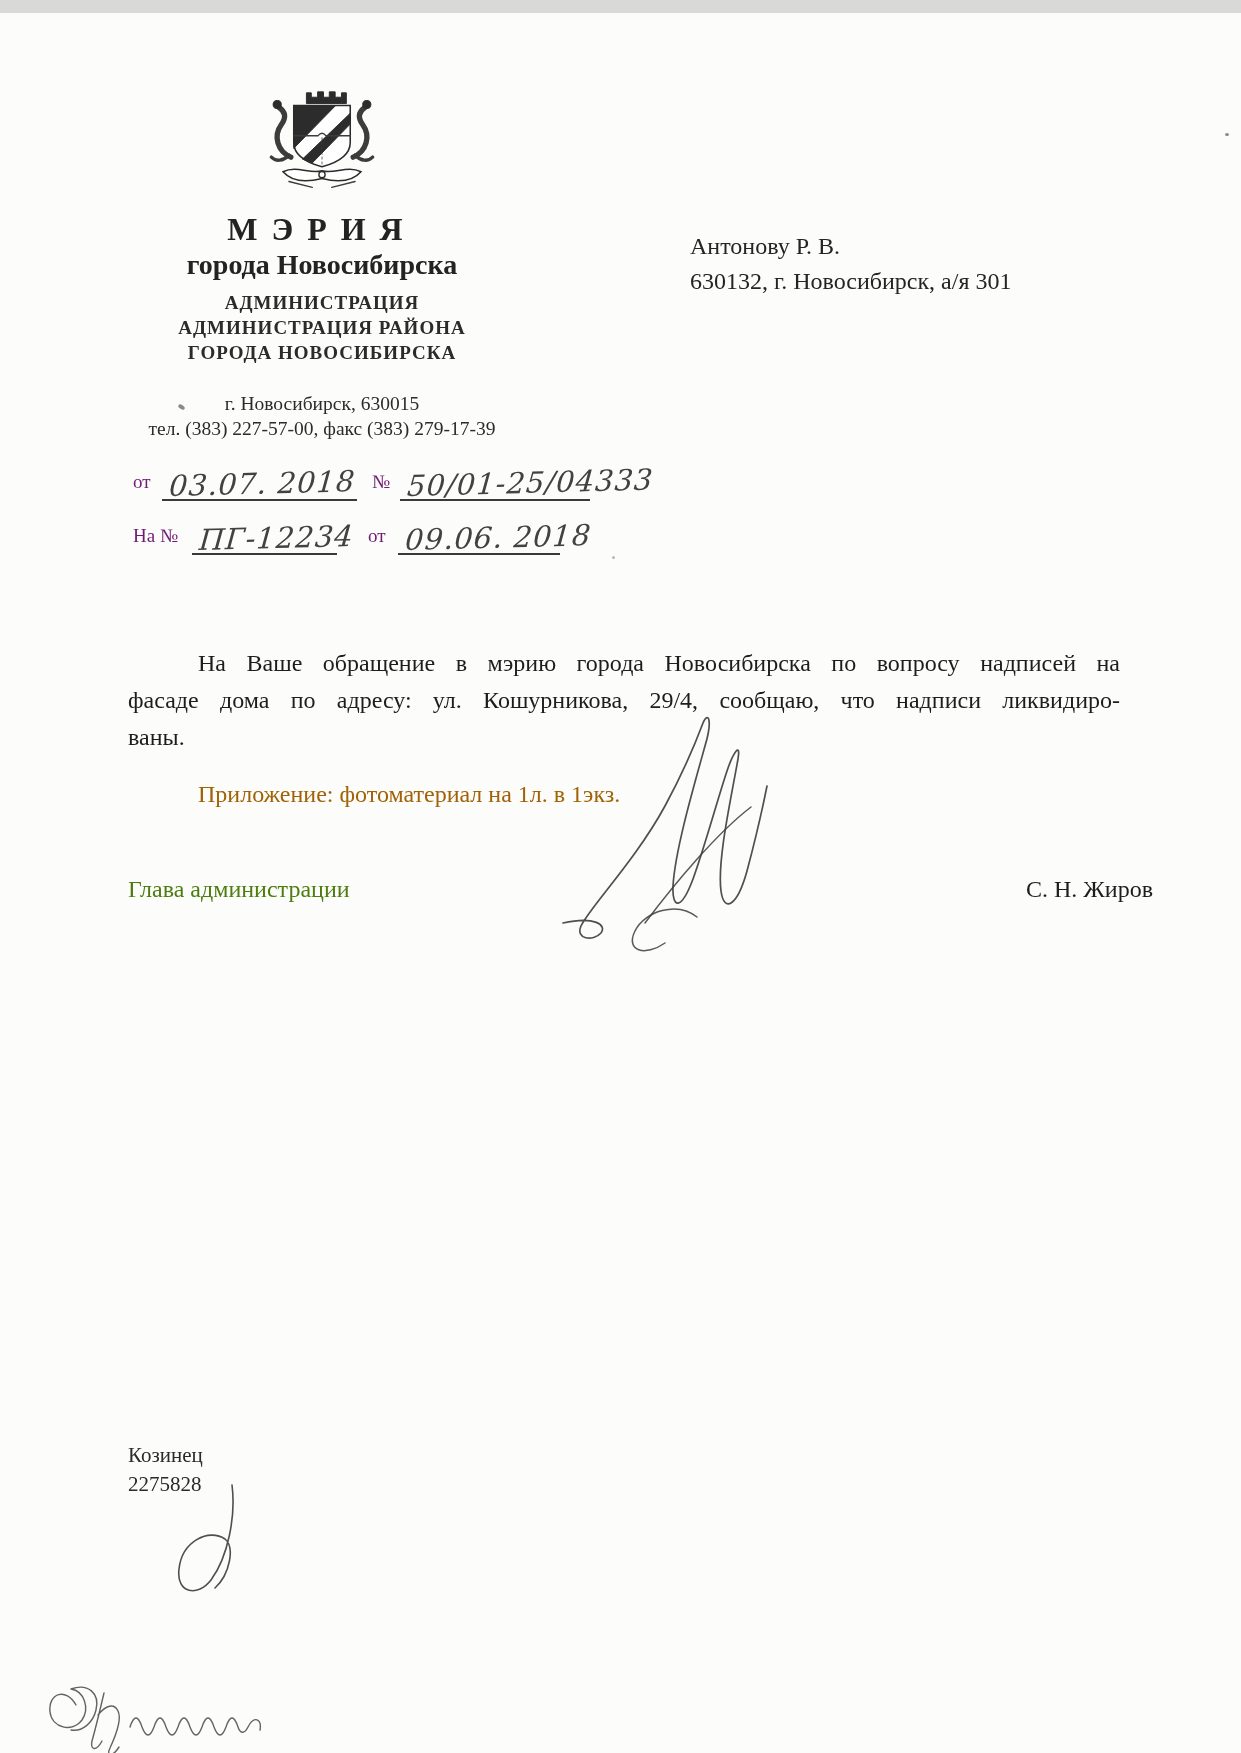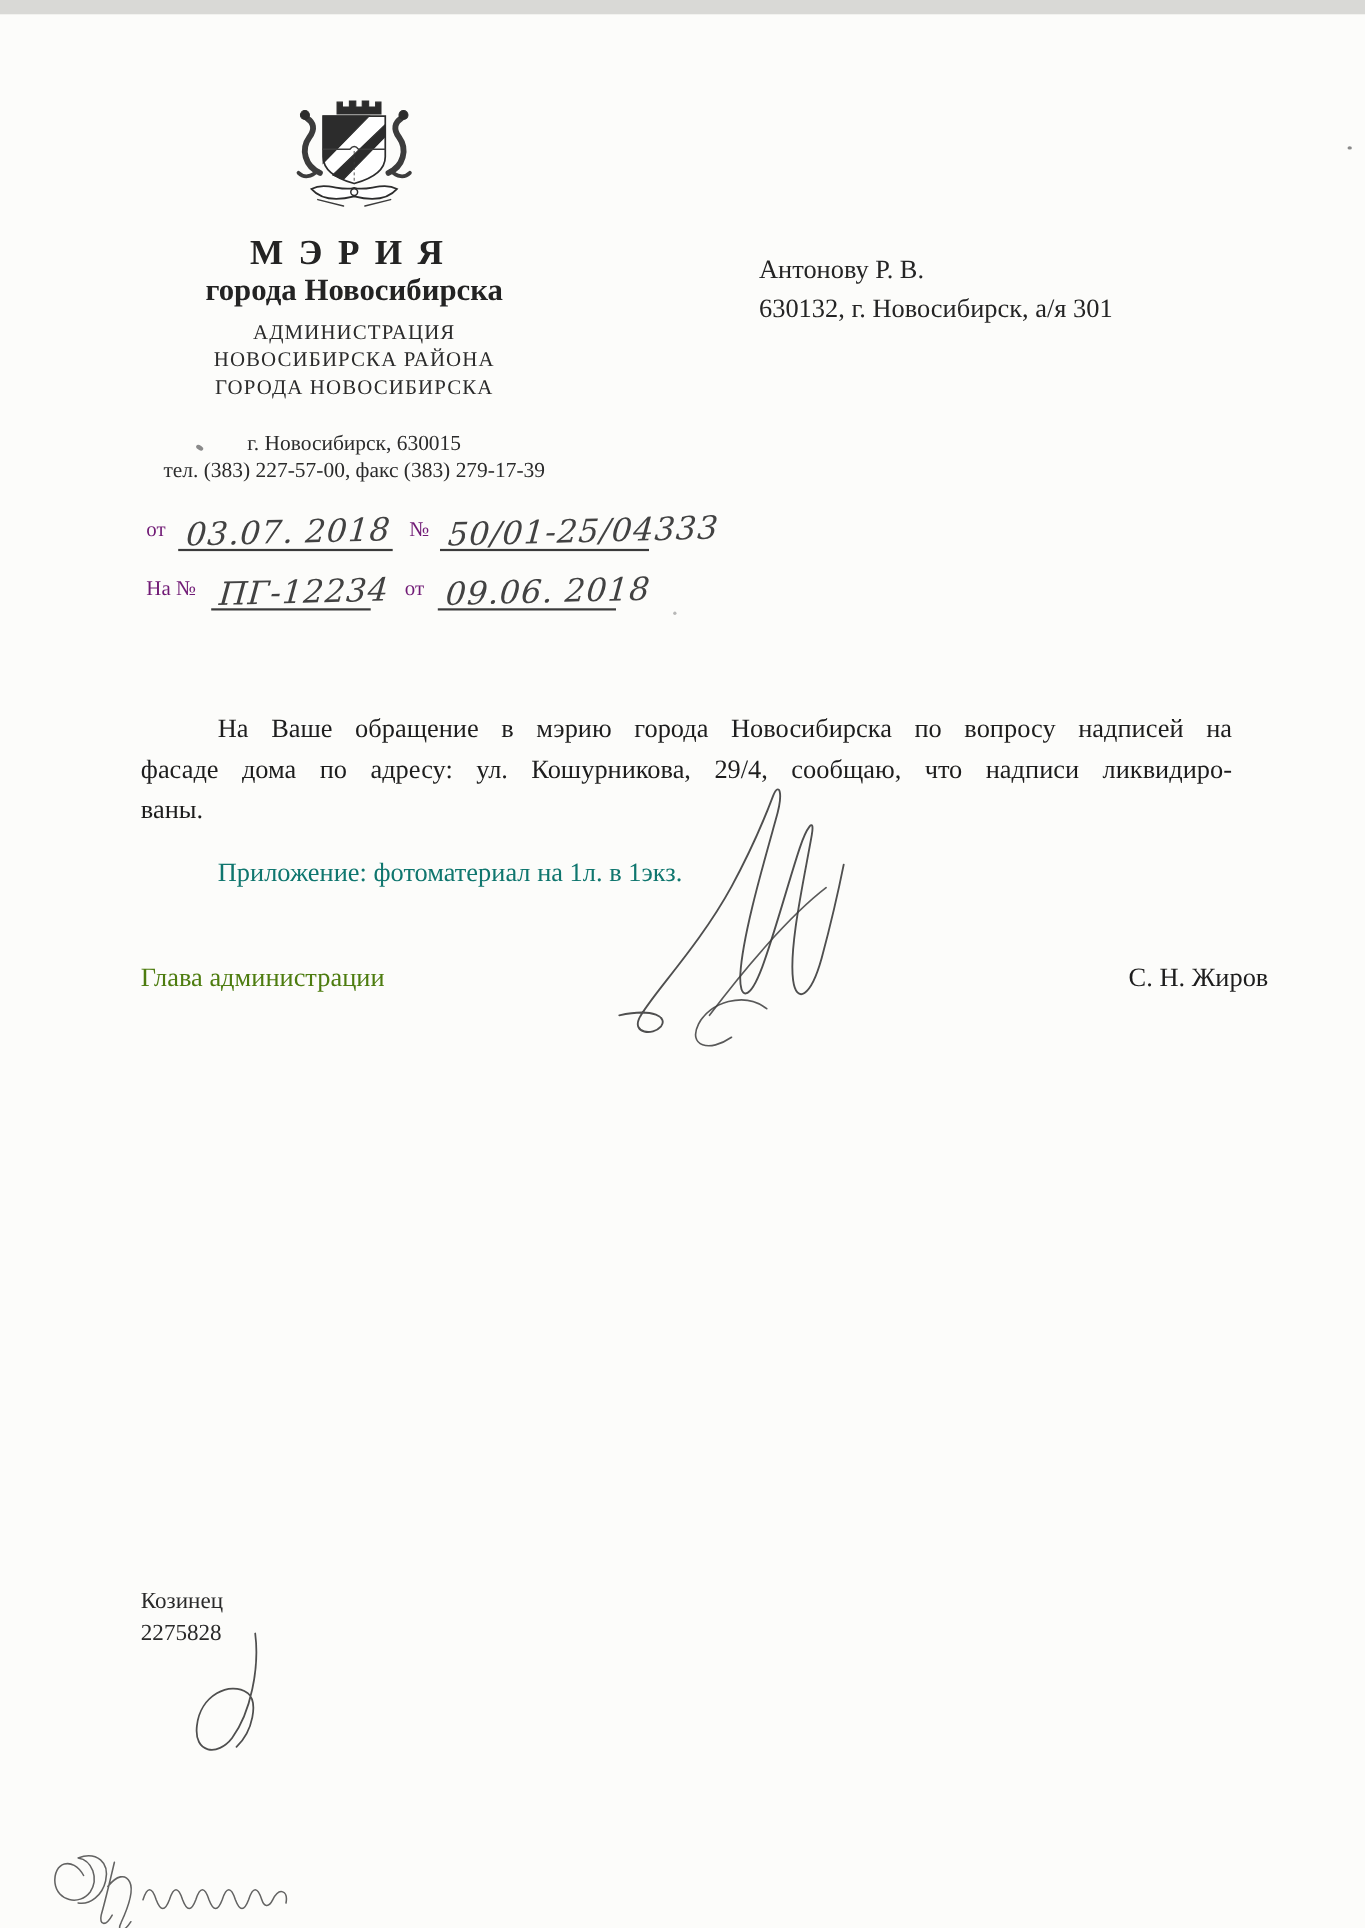--- a/index.html
+++ b/index.html
@@ -12,41 +12,41 @@
     color:#1f1f1f;
     overflow:hidden;
     padding-left:32px;
   }
   
   .letterhead{position:absolute;left:82px;top:74px;width:480px;text-align:center;}
   .emblem{width:118px;height:112px;margin:0 auto;display:block;}
   .org1{font-size:32px;font-weight:bold;letter-spacing:14px;margin-top:12px;color:#232323;}
   .org2{font-size:28px;font-weight:bold;margin-top:1px;color:#232323;}
   .subline{font-size:19px;line-height:25px;color:#2b2b2b;letter-spacing:1px;}
-  .sub-block{margin-top:9px;}
+  .sub-block{margin-top:9px;font-weight:bold;}
   .addr-block{margin-top:26px;}
   .addrline{font-size:19.5px;line-height:25px;color:#2b2b2b;}
   
   .ref-label{position:absolute;font-size:19px;color:#701a75;}
   .ref-underline{position:absolute;border-bottom:2px solid #3a3a3a;height:34px;}
   .hand{
     font-family:"DejaVu Serif",serif;font-style:italic;
     color:#424242;white-space:nowrap;
     transform:rotate(-1.5deg) skewX(-6deg);transform-origin:left bottom;
     display:inline-block;
   }
   .hand-lg{font-size:29px;letter-spacing:1px;}
   .ref-underline .hand{position:absolute;left:6px;bottom:-4px;}
   
   .recipient{position:absolute;left:690px;top:216px;font-size:24px;line-height:35px;color:#242424;}
   
   .body-text{position:absolute;left:128px;top:632px;width:992px;font-size:24px;line-height:37px;color:#1d1d1d;}
   .jline{text-align:justify;text-align-last:justify;}
   .indent{padding-left:70px;}
-  .attachment{position:absolute;left:198px;top:768px;font-size:24px;color:#0f766e;}
+  .attachment{position:absolute;left:198px;top:768px;font-size:24px;color:#a16207;}
   
   .position-title{position:absolute;left:128px;top:863px;font-size:24px;color:#4d7c0f;}
   .signer-name{position:absolute;left:1026px;top:863px;font-size:24px;color:#1d1d1d;white-space:nowrap;}
   .sig-svg{position:absolute;left:545px;top:698px;width:260px;height:250px;}
   
   .executor{position:absolute;left:128px;top:1428px;font-size:21px;line-height:29px;color:#2a2a2a;}
   .mark-svg{position:absolute;left:168px;top:1468px;width:92px;height:125px;}
   .note-svg{position:absolute;left:38px;top:1662px;width:262px;height:88px;}
   
   .speck{position:absolute;background:#8a8a8a;border-radius:50%;}
@@ -84,21 +84,21 @@
       <path class="ink" stroke-width="3.5" d="M94,70 C100,76 107,77 112,72"></path>
 
       <path d="M20,87 C34,80 48,90 60,86 C72,90 86,80 100,87 C93,95 80,99 60,94 C40,99 27,95 20,87 Z" fill="#ffffff" stroke="#2c2c2c" stroke-width="1.6"></path>
       <circle cx="60" cy="90" r="3.2" fill="none" stroke="#2c2c2c" stroke-width="1.4"></circle>
       <path class="ink" stroke-width="1.4" d="M26,97 L50,103 M94,97 L70,103"></path>
     </svg>
     <div class="org1">МЭРИЯ</div>
     <div class="org2">города Новосибирска</div>
     <div class="sub-block">
       <div class="subline">АДМИНИСТРАЦИЯ</div>
-      <div class="subline">НОВОСИБИРСКА РАЙОНА</div>
+      <div class="subline">АДМИНИСТРАЦИЯ РАЙОНА</div>
       <div class="subline">ГОРОДА НОВОСИБИРСКА</div>
     </div>
     <div class="addr-block">
       <div class="addrline">г. Новосибирск, 630015</div>
       <div class="addrline">тел. (383) 227-57-00, факс (383) 279-17-39</div>
     </div>
   </div>
 
   <span class="ref-label" style="left:133px;top:458px;">от</span>
   <span class="ref-underline" style="left:162px;top:452px;width:195px;">

